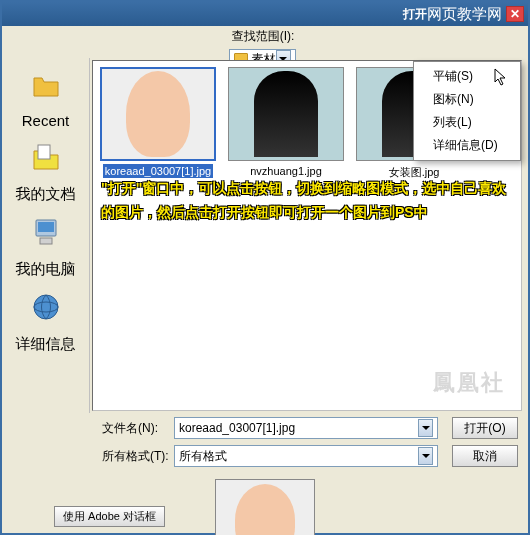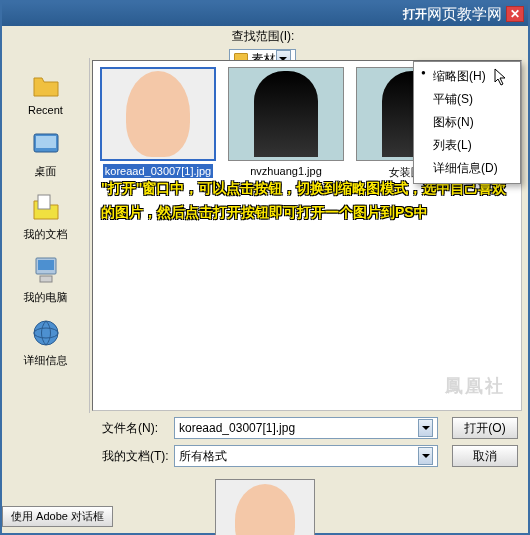--- a/index.html
+++ b/index.html
@@ -13,45 +13,45 @@
 .toolbar-label { margin-right: 4px; }
 .look-in { flex: 1; height: 32px; border: 1px solid #7f9db9; background: #fff; display: flex; align-items: center; padding: 0 4px; margin-right: 6px; }
 .look-in .dd { margin-left: auto; }
 .folder-icon { width: 14px; height: 12px; background: #f0c040; border-radius: 1px 1px 0 0; display: inline-block; margin-right: 4px; border: 1px solid #c09020; }
 .tool-icon { width: 22px; height: 22px; display: flex; align-items: center; justify-content: center; border: 1px solid transparent; cursor: pointer; }
 .tool-icon.boxed { border: 1px solid #a0a0a0; margin-left: 2px; }
 .body-area { display: flex; height: 355px; }
 .sidebar { width: 88px; background: #ece9d8; border-right: 1px solid #c0c0c0; padding: 6px 4px; }
 .sidebar-item { display: flex; flex-direction: column; align-items: center; padding: 4px 0; cursor: pointer; margin-bottom: 4px; }
 .sidebar-item svg { width: 32px; height: 32px; }
-.sidebar-item span { font-size: 11px; margin-top: 4px; text-align: center; }
+.sidebar-item span { font-size: 15px; margin-top: 12px; text-align: center; }
 .file-area { flex: 1; background: #fff; border: 1px inset #c0c0c0; margin: 2px 6px 2px 2px; padding: 6px; position: relative; }
 .thumbs { display: flex; gap: 10px; }
 .thumb { width: 118px; display: flex; flex-direction: column; align-items: center; }
 .thumb-img { width: 116px; height: 94px; border: 1px solid #888; background: #b8d4d8; display: flex; align-items: center; justify-content: center; position: relative; }
 .thumb.sel .thumb-img { border: 2px solid #316ac5; }
 .thumb-name { margin-top: 3px; font-size: 11px; text-align: center; max-width: 116px; overflow: hidden; white-space: nowrap; text-overflow: ellipsis; padding: 1px 2px; }
 .thumb.sel .thumb-name { background: #316ac5; color: #fff; }
 .person { width: 64px; height: 86px; background: linear-gradient(#000, #333); border-radius: 30px 30px 0 0; position: relative; }
 .person.face { background: #f4c8a8; border-radius: 50% 50% 40% 40%; }
 .view-menu { position: absolute; top: 0; right: 0; width: 108px; background: #fff; border: 1px solid #888; box-shadow: 3px 3px 6px rgba(0,0,0,.3); z-index: 10; padding: 3px; }
 .view-menu-item { padding: 3px 6px 3px 16px; cursor: pointer; position: relative; white-space: nowrap; }
 .view-menu-item.sel::before { content: "●"; position: absolute; left: 4px; font-size: 8px; }
 .cursor { position: absolute; top: 6px; right: 10px; pointer-events: none; }
 .help-text { position: absolute; top: 116px; left: 8px; right: 8px; color: #ffea00; font-weight: bold; font-size: 14px; line-height: 1.7; text-shadow: -1px -1px 0 #000, 1px -1px 0 #000, -1px 1px 0 #000, 1px 1px 0 #000; }
-.faint-logo { position: absolute; right: 16px; bottom: 12px; color: #d8d8d8; font-size: 18px; font-weight: bold; letter-spacing: 2px; }
+.faint-logo { position: absolute; right: 16px; bottom: 12px; color: #d8d8d8; font-size: 22px; font-weight: bold; letter-spacing: 2px; }
 .form-rows { padding: 4px 10px 2px 100px; }
 .form-row { display: flex; align-items: center; margin-bottom: 6px; }
 .form-row label { width: 72px; }
 .form-row .combo { flex: 1; height: 22px; border: 1px solid #7f9db9; background: #fff; display: flex; align-items: center; padding: 0 4px; margin-right: 14px; }
 .form-row .combo .dd { margin-left: auto; }
 .btn { width: 66px; height: 22px; border: 1px solid #888; background: linear-gradient(#fff, #dcdcdc); cursor: pointer; display: flex; align-items: center; justify-content: center; }
 .preview { display: flex; flex-direction: column; align-items: center; margin-top: 4px; }
 .preview-img { width: 100px; height: 82px; border: 1px solid #888; background: #eee; display: flex; align-items: center; justify-content: center; }
-.footer { position: absolute; bottom: 6px; left: 0; }
+.footer { position: absolute; bottom: 6px; left: 8px; padding-left: 44px; }
 .footer .btn2 { border: 1px solid #888; background: linear-gradient(#fff, #dcdcdc); padding: 2px 8px; cursor: pointer; font-size: 11px; }
 .dd { width: 15px; height: 18px; background: linear-gradient(#e8f0f8, #c4d4e8); border: 1px solid #7f9db9; display: flex; align-items: center; justify-content: center; cursor: pointer; }
 .dd::after { content: ""; border: 4px solid transparent; border-top-color: #000; margin-top: 4px; }
 </style>
 </head>
 <body>
 
 <div class="window">
   <div class="titlebar">
     <span class="titlebar-title">打开</span>
@@ -102,27 +102,20 @@
       </div>
   </div>
 
   <div class="body-area">
     <div class="sidebar">
       <div class="sidebar-item">
         <svg viewBox="0 0 32 32">
             <path d="M4 10 L12 10 L14 14 L28 14 L28 28 L4 28 Z" fill="#f0c040" stroke="#c09020"></path>
           </svg>
         <span>Recent</span>
-      </div>
-      <div class="sidebar-item">
-        <svg viewBox="0 0 32 32">
-            <rect x="4" y="6" width="24" height="18" rx="2" fill="#4d90d0" stroke="#2a5b8f"></rect>
-            <rect x="6" y="8" width="20" height="12" fill="#a8d0f0"></rect>
-          </svg>
-        <span>桌面</span>
       </div>
       <div class="sidebar-item">
         <svg viewBox="0 0 32 32">
             <path d="M4 10 L12 10 L14 14 L28 14 L28 28 L4 28 Z" fill="#f0e040" stroke="#c09020"></path>
             <rect x="8" y="4" width="12" height="14" fill="#fff" stroke="#888"></rect>
           </svg>
         <span>我的文档</span>
       </div>
       <div class="sidebar-item">
         <svg viewBox="0 0 32 32">
@@ -158,21 +151,20 @@
         </div>
         <div class="thumb">
           <div class="thumb-img">
               <div class="person"></div>
             </div>
           <div class="thumb-name">女装图.jpg</div>
         </div>
       </div>
 
       <div class="view-menu">
-        <div class="view-menu-item sel">缩略图(H)</div>
         <div class="view-menu-item">平铺(S)</div>
         <div class="view-menu-item">图标(N)</div>
         <div class="view-menu-item">列表(L)</div>
         <div class="view-menu-item">详细信息(D)</div>
         <svg class="cursor" width="16" height="20">
             <path d="M1 1 L1 14 L4 11 L7 17 L9 16 L6 10 L11 10 Z" fill="#fff" stroke="#000"></path>
           </svg>
       </div>
 
       <div class="help-text">"打开"窗口中，可以点击按钮，切换到缩略图模式，选中自己喜欢的图片，然后点击打开按钮即可打开一个图片到PS中</div>
@@ -183,21 +175,21 @@
   <div class="form-rows">
     <div class="form-row">
       <label>文件名(N):</label>
       <div class="combo">
         <span>koreaad_03007[1].jpg</span>
         <div class="dd"></div>
       </div>
       <div class="btn">打开(O)</div>
     </div>
     <div class="form-row">
-      <label>我的文档(T):</label>
+      <label>所有格式(T):</label>
       <div class="combo">
         <span>所有格式</span>
         <div class="dd"></div>
       </div>
       <div class="btn">取消</div>
     </div>
   </div>
 
   <div class="preview">
     <div class="preview-img">

